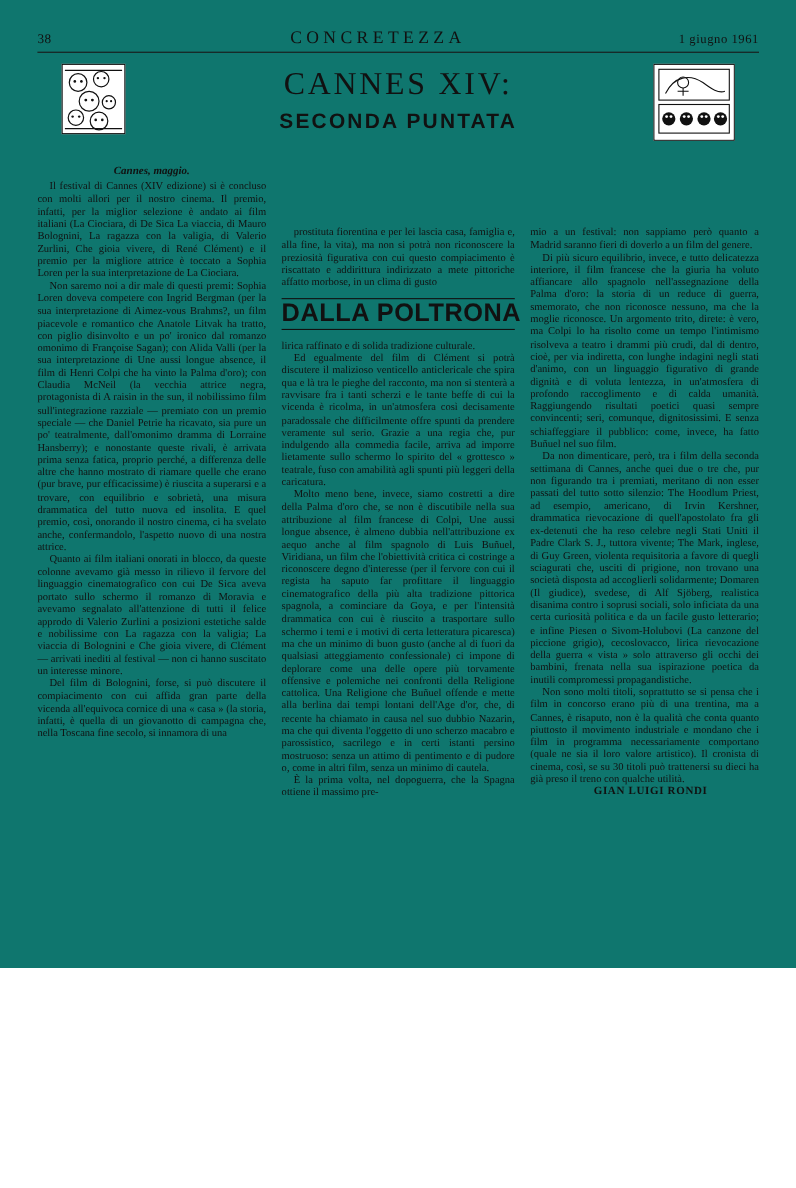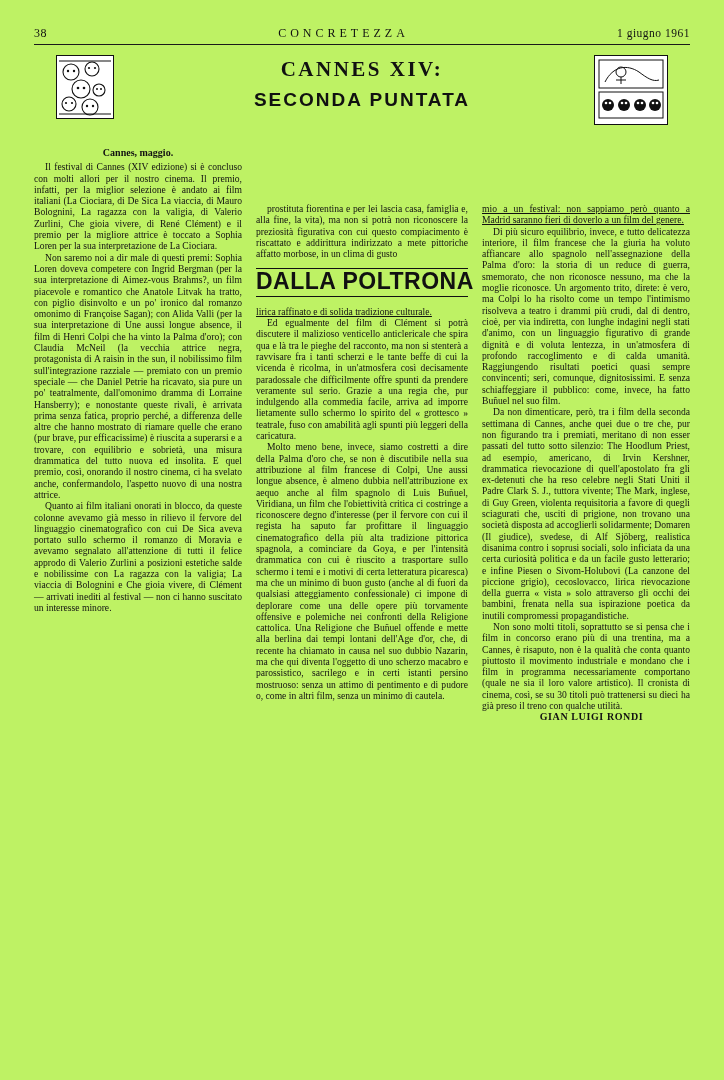--- a/index.html
+++ b/index.html
@@ -10,42 +10,42 @@
   body {
     width: 724px;
     height: 1080px;
     overflow: hidden;
     font-family: "Liberation Serif", serif;
     color: #111;
   }
   .page {
     position: relative;
     width: 724px;
-    height: 1080px;
+    height: 880px;
     box-sizing: border-box;
     padding: 26px 34px 18px 34px;
-    background: #bef264;
+    background: #0f766e;
   }
 
   
   .runhead {
     display: flex;
     align-items: baseline;
     justify-content: space-between;
     font-size: 11px;
     letter-spacing: 0.5px;
     margin-bottom: 2px;
   }
   .runhead .folio {
     font-family: "Liberation Serif", serif;
     font-size: 12px;
   }
   .runhead .pubname {
     font-family: "Liberation Serif", serif;
-    font-size: 12px;
+    font-size: 16px;
     letter-spacing: 4px;
     margin-left: 23px;
   }
   .runhead .date {
     font-family: "Liberation Serif", serif;
     font-size: 11.5px;
   }
   .rule-top {
     border-top: 1px solid #1a1a1a;
     margin-top: 3px;
@@ -58,23 +58,23 @@
     height: 92px;
   }
   .title-block {
     position: absolute;
     left: 0; right: 0;
     top: 4px;
     text-align: center;
   }
   .title-main {
     font-family: "Liberation Serif", serif;
-    font-size: 21px;
+    font-size: 29px;
     letter-spacing: 2.5px;
-    font-weight: 700;
+    font-weight: 400;
   }
   .title-sub {
     font-family: "Liberation Sans", sans-serif;
     font-size: 19px;
     letter-spacing: 2px;
     margin-top: 7px;
     font-weight: 700;
     text-align: center;
   }
   .cut-left {
@@ -109,27 +109,28 @@
     width: 212px;
     font-size: 9.6px;
     line-height: 11.3px;
     text-align: justify;
     position: relative;
   }
   .col p {
     margin: 0;
     text-indent: 11px;
   }
-  .col p.noind { text-indent: 0; text-decoration: underline; }
+  .col p.noind { text-indent: 0; }
   .col .dateline {
     text-align: center;
     font-weight: bold;
     font-size: 10px;
     margin-bottom: 3px;
     text-indent: 0;
+    font-style: italic;
   }
 
   
   .banner {
     margin: 9px 0 9px 0;
     border-top: 1.5px solid #111;
     border-bottom: 1.5px solid #111;
     padding: 7px 0 8px 0;
     text-align: left;
   }
@@ -229,31 +230,33 @@
     </div>
   </div>
 
   <div class="columns">
 
     <div class="col">
       <p class="dateline">Cannes, maggio.</p>
       <p>Il festival di Cannes (XIV edizione) si è concluso con molti allori per il nostro cinema. Il premio, infatti, per la miglior selezione è andato ai film italiani (La Ciociara, di De Sica La viaccia, di Mauro Bolognini, La ragazza con la valigia, di Valerio Zurlini, Che gioia vivere, di René Clément) e il premio per la migliore attrice è toccato a Sophia Loren per la sua interpretazione de La Ciociara.</p>
       <p>Non saremo noi a dir male di questi premi: Sophia Loren doveva competere con Ingrid Bergman (per la sua interpretazione di Aimez-vous Brahms?, un film piacevole e romantico che Anatole Litvak ha tratto, con piglio disinvolto e un po' ironico dal romanzo omonimo di Françoise Sagan); con Alida Valli (per la sua interpretazione di Une aussi longue absence, il film di Henri Colpi che ha vinto la Palma d'oro); con Claudia McNeil (la vecchia attrice negra, protagonista di A raisin in the sun, il nobilissimo film sull'integrazione razziale — premiato con un premio speciale — che Daniel Petrie ha ricavato, sia pure un po' teatralmente, dall'omonimo dramma di Lorraine Hansberry); e nonostante queste rivali, è arrivata prima senza fatica, proprio perché, a differenza delle altre che hanno mostrato di riamare quelle che erano (pur brave, pur efficacissime) è riuscita a superarsi e a trovare, con equilibrio e sobrietà, una misura drammatica del tutto nuova ed insolita. E quel premio, così, onorando il nostro cinema, ci ha svelato anche, confermandolo, l'aspetto nuovo di una nostra attrice.</p>
       <p>Quanto ai film italiani onorati in blocco, da queste colonne avevamo già messo in rilievo il fervore del linguaggio cinematografico con cui De Sica aveva portato sullo schermo il romanzo di Moravia e avevamo segnalato all'attenzione di tutti il felice approdo di Valerio Zurlini a posizioni estetiche salde e nobilissime con La ragazza con la valigia; La viaccia di Bolognini e Che gioia vivere, di Clément — arrivati inediti al festival — non ci hanno suscitato un interesse minore.</p>
+      <p>Del film di Bolognini, forse, si può discutere il compiacimento con cui affida gran parte della vicenda all'equivoca cornice di una « casa » (la storia, infatti, è quella di un giovanotto di campagna che, nella Toscana fine secolo, si innamora di una</p>
     </div>
 
     <div class="col">
       <div class="spacer-block"></div>
       <p>prostituta fiorentina e per lei lascia casa, famiglia e, alla fine, la vita), ma non si potrà non riconoscere la preziosità figurativa con cui questo compiacimento è riscattato e addirittura indirizzato a mete pittoriche affatto morbose, in un clima di gusto</p>
       <div class="banner">
         <div class="banner-text">DALLA POLTRONA</div>
       </div>
       <p class="noind">lirica raffinato e di solida tradizione culturale.</p>
       <p>Ed egualmente del film di Clément si potrà discutere il malizioso venticello anticlericale che spira qua e là tra le pieghe del racconto, ma non si stenterà a ravvisare fra i tanti scherzi e le tante beffe di cui la vicenda è ricolma, in un'atmosfera così decisamente paradossale che difficilmente offre spunti da prendere veramente sul serio. Grazie a una regia che, pur indulgendo alla commedia facile, arriva ad imporre lietamente sullo schermo lo spirito del « grottesco » teatrale, fuso con amabilità agli spunti più leggeri della caricatura.</p>
       <p>Molto meno bene, invece, siamo costretti a dire della Palma d'oro che, se non è discutibile nella sua attribuzione al film francese di Colpi, Une aussi longue absence, è almeno dubbia nell'attribuzione ex aequo anche al film spagnolo di Luis Buñuel, Viridiana, un film che l'obiettività critica ci costringe a riconoscere degno d'interesse (per il fervore con cui il regista ha saputo far profittare il linguaggio cinematografico della più alta tradizione pittorica spagnola, a cominciare da Goya, e per l'intensità drammatica con cui è riuscito a trasportare sullo schermo i temi e i motivi di certa letteratura picaresca) ma che un minimo di buon gusto (anche al di fuori da qualsiasi atteggiamento confessionale) ci impone di deplorare come una delle opere più torvamente offensive e polemiche nei confronti della Religione cattolica. Una Religione che Buñuel offende e mette alla berlina dai tempi lontani dell'Age d'or, che, di recente ha chiamato in causa nel suo dubbio Nazarin, ma che qui diventa l'oggetto di uno scherzo macabro e parossistico, sacrilego e in certi istanti persino mostruoso: senza un attimo di pentimento e di pudore o, come in altri film, senza un minimo di cautela.</p>
+      <p>È la prima volta, nel dopoguerra, che la Spagna ottiene il massimo pre-</p>
     </div>
 
     <div class="col">
       <div class="spacer-block"></div>
       <p class="noind">mio a un festival: non sappiamo però quanto a Madrid saranno fieri di doverlo a un film del genere.</p>
       <p>Di più sicuro equilibrio, invece, e tutto delicatezza interiore, il film francese che la giuria ha voluto affiancare allo spagnolo nell'assegnazione della Palma d'oro: la storia di un reduce di guerra, smemorato, che non riconosce nessuno, ma che la moglie riconosce. Un argomento trito, direte: è vero, ma Colpi lo ha risolto come un tempo l'intimismo risolveva a teatro i drammi più crudi, dal di dentro, cioè, per via indiretta, con lunghe indagini negli stati d'animo, con un linguaggio figurativo di grande dignità e di voluta lentezza, in un'atmosfera di profondo raccoglimento e di calda umanità. Raggiungendo risultati poetici quasi sempre convincenti; seri, comunque, dignitosissimi. E senza schiaffeggiare il pubblico: come, invece, ha fatto Buñuel nel suo film.</p>
       <p>Da non dimenticare, però, tra i film della seconda settimana di Cannes, anche quei due o tre che, pur non figurando tra i premiati, meritano di non esser passati del tutto sotto silenzio: The Hoodlum Priest, ad esempio, americano, di Irvin Kershner, drammatica rievocazione di quell'apostolato fra gli ex-detenuti che ha reso celebre negli Stati Uniti il Padre Clark S. J., tuttora vivente; The Mark, inglese, di Guy Green, violenta requisitoria a favore di quegli sciagurati che, usciti di prigione, non trovano una società disposta ad accoglierli solidarmente; Domaren (Il giudice), svedese, di Alf Sjöberg, realistica disanima contro i soprusi sociali, solo inficiata da una certa curiosità politica e da un facile gusto letterario; e infine Piesen o Sivom-Holubovi (La canzone del piccione grigio), cecoslovacco, lirica rievocazione della guerra « vista » solo attraverso gli occhi dei bambini, frenata nella sua ispirazione poetica da inutili compromessi propagandistiche.</p>
       <p>Non sono molti titoli, soprattutto se si pensa che i film in concorso erano più di una trentina, ma a Cannes, è risaputo, non è la qualità che conta quanto piuttosto il movimento industriale e mondano che i film in programma necessariamente comportano (quale ne sia il loro valore artistico). Il cronista di cinema, così, se su 30 titoli può trattenersi su dieci ha già preso il treno con qualche utilità.</p>
       <p class="signature">GIAN LUIGI RONDI</p>
     </div>

